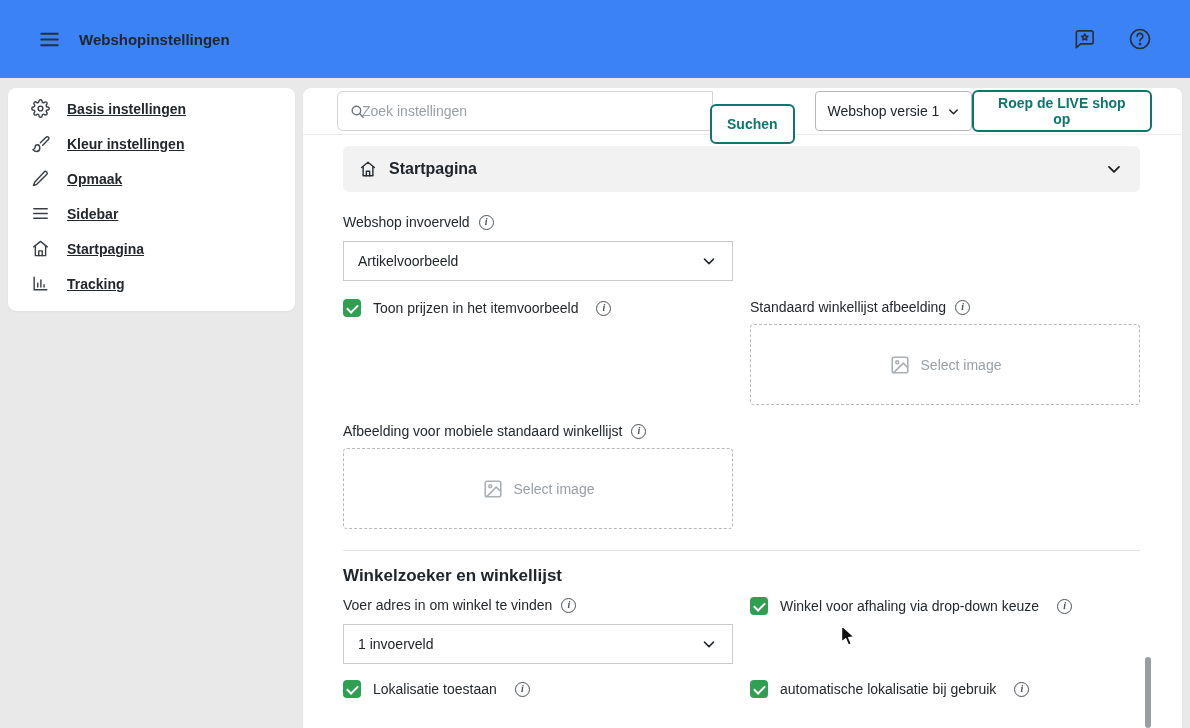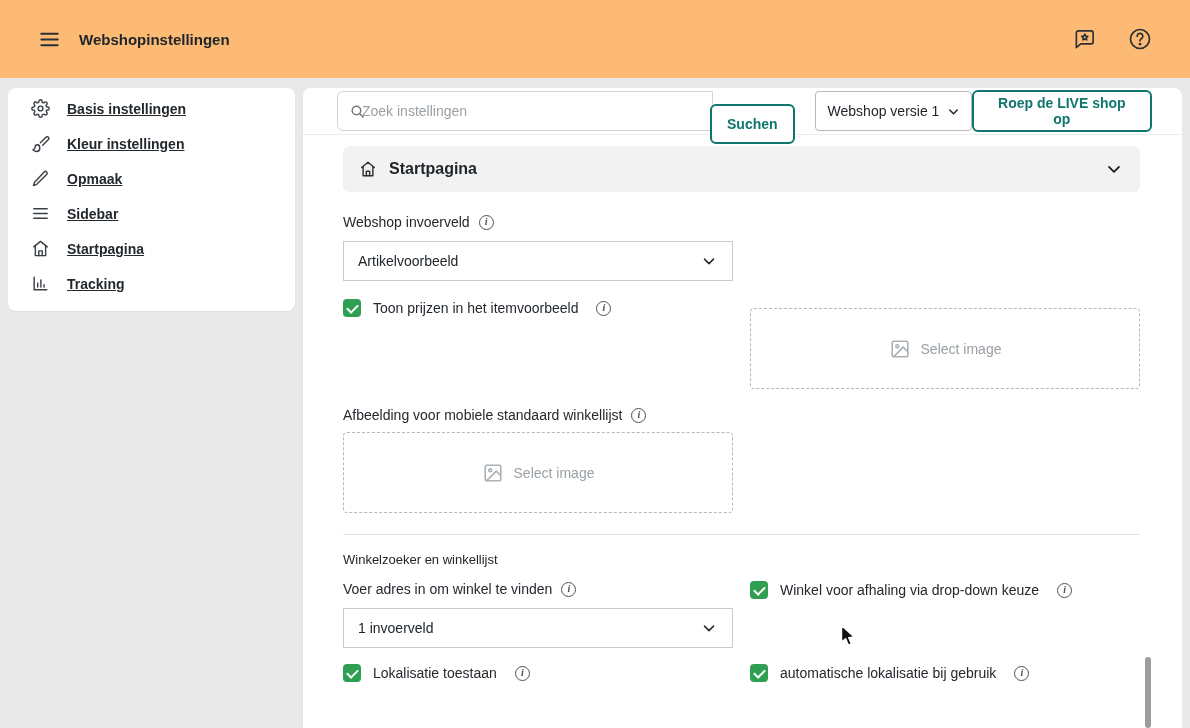--- a/index.html
+++ b/index.html
@@ -3,21 +3,21 @@
 <meta charset="utf-8">
 <style>
   :root { --accent:#0f766e; --green:#2fa052; --ink:#20262b; --muted:#9aa0a5; }
   * { margin:0; padding:0; box-sizing:border-box; font-family:"Liberation Sans","DejaVu Sans",sans-serif; }
   html,body { width:1190px; height:728px; }
   body { background:#e9e9ea; position:relative; overflow:hidden; color:var(--ink); }
   button { font:inherit; cursor:pointer; }
   .svg-icon { display:block; }
 
   
-  .topbar { position:absolute; left:0; top:0; width:1190px; height:78px; background:#fdba74; display:flex; align-items:center; padding:0 38px; }
+  .topbar { position:absolute; left:0; top:0; width:1190px; height:78px; background:#3b82f6; display:flex; align-items:center; padding:0 38px; }
   .icon-btn { background:none; border:0; display:flex; align-items:center; color:#2a2f34; }
   .app-title { margin-left:18px; font-size:15px; font-weight:700; }
   .topbar-right { margin-left:auto; display:flex; align-items:center; gap:32px; }
 
   
   .sidebar { position:absolute; left:8px; top:88px; width:287px; background:#fff; border-radius:8px; padding:3px 0 10px; box-shadow:0 1px 2px rgba(0,0,0,.05); }
   .side-item { display:flex; align-items:center; gap:17px; padding:8px 23px; font-size:14px; font-weight:600; color:#23282d; cursor:pointer;text-decoration:underline; }
   .side-item .svg-icon { color:#3a4046; flex:0 0 auto; }
 
   
@@ -49,21 +49,21 @@
   .checkbox { width:18px; height:18px; border-radius:4px; background:var(--green); position:relative; flex:0 0 18px; }
   .checkbox::after { content:""; position:absolute; left:3.5px; top:4.5px; width:9px; height:5px; border-left:2px solid #fff; border-bottom:2px solid #fff; transform:rotate(-45deg); }
   .info-icon { width:15px; height:15px; border:1px solid #4d5256; border-radius:50%; color:#4d5256; display:inline-flex; align-items:center; justify-content:center; flex:0 0 15px; cursor:pointer; }
   .info-icon::after { content:"i"; font-size:10px; font-family:"Liberation Serif","DejaVu Serif",serif; font-style:italic; font-weight:700; line-height:1; }
   .check-row .info-icon { margin-left:6px; }
   .upload-box { height:81px; border:1px dashed #b6b9bc; border-radius:4px; background:#fff; display:flex; align-items:center; justify-content:center; gap:10px; color:#9aa0a5; font-size:14px; cursor:pointer; margin-top:9px; }
   .upload-box .svg-icon { color:#aab0b5; }
   .lbl-mobile { margin-top:18px; }
   .w390 { width:390px; }
   .divider { border:0; border-top:1px solid #e2e3e4; margin-top:21px; }
-  .store-heading { margin-top:15px; font-size:13px; font-weight:400; line-height:20px; color:var(--ink); }
+  .store-heading { margin-top:15px; font-size:17px; font-weight:700; line-height:20px; color:var(--ink); }
   .row-c { margin-top:11px; }
   .row-c .select-box { margin-top:11px; }
   .row-d { margin-top:16px; }
 
   
   .scroll-thumb { position:absolute; left:842px; top:569px; width:6px; height:71px; border-radius:3px; background:#9b9ea1; cursor:grab; }
   .cursor { position:absolute; left:840px; top:624px; pointer-events:none; z-index:9; }
 </style>
 </head>
 <body>
@@ -187,20 +187,24 @@
 
     <div class="cols row-a">
       <div class="col-l">
         <label class="check-row">
           <span class="checkbox"></span>
           <span>Toon prijzen in het itemvoorbeeld</span>
           <span class="info-icon"></span>
         </label>
       </div>
       <div class="col-r">
+        <div class="field-label">
+          <span>Standaard winkellijst afbeelding</span>
+          <span class="info-icon"></span>
+        </div>
         <div class="upload-box">
           <svg class="svg-icon" width="22" height="22" viewBox="0 0 24 24" fill="none" stroke="currentColor" stroke-width="1.7" stroke-linecap="round" stroke-linejoin="round">
               <rect x="3.5" y="3.5" width="17" height="17" rx="2"></rect>
               <circle cx="9" cy="9" r="1.6"></circle>
               <path d="M20 14.5 15.5 10 5.5 20"></path>
             </svg>
           <span>Select image</span>
         </div>
       </div>
     </div>

